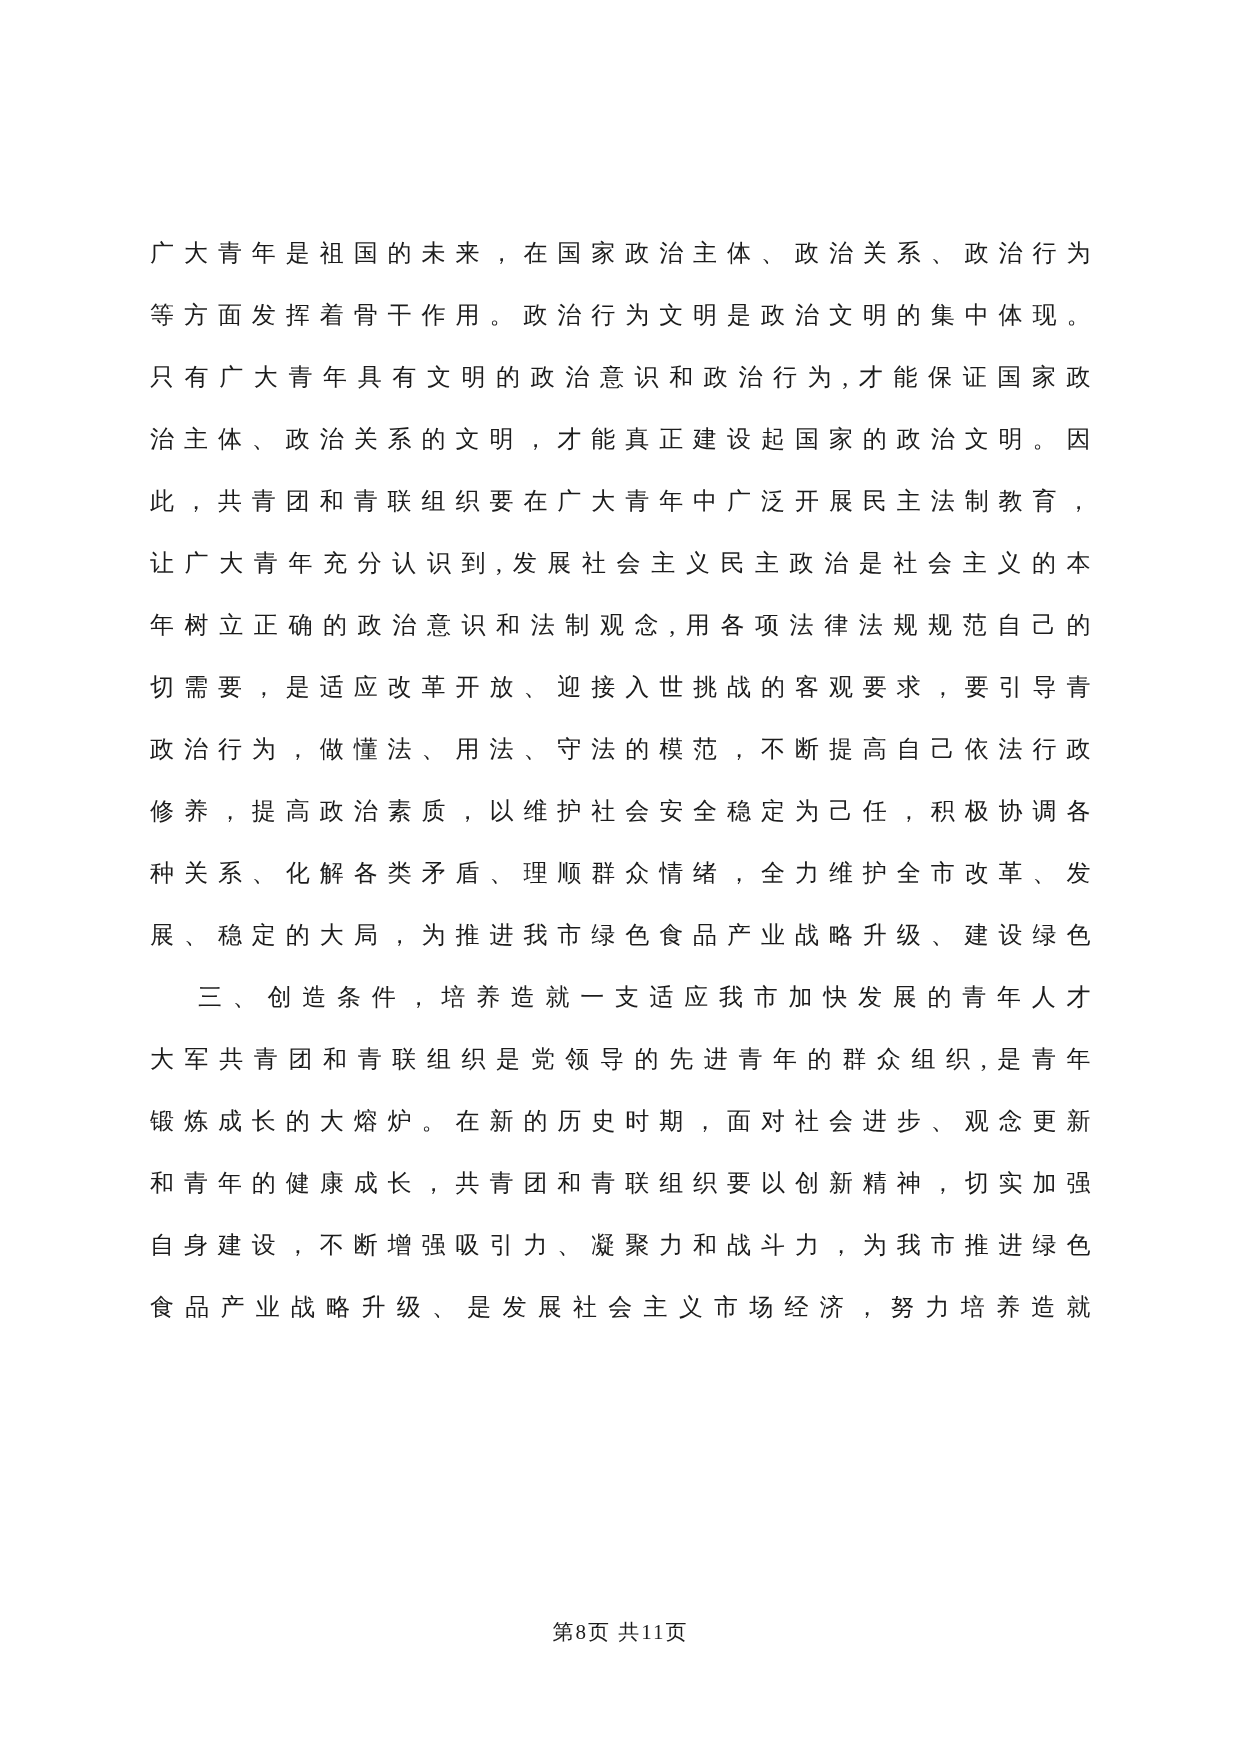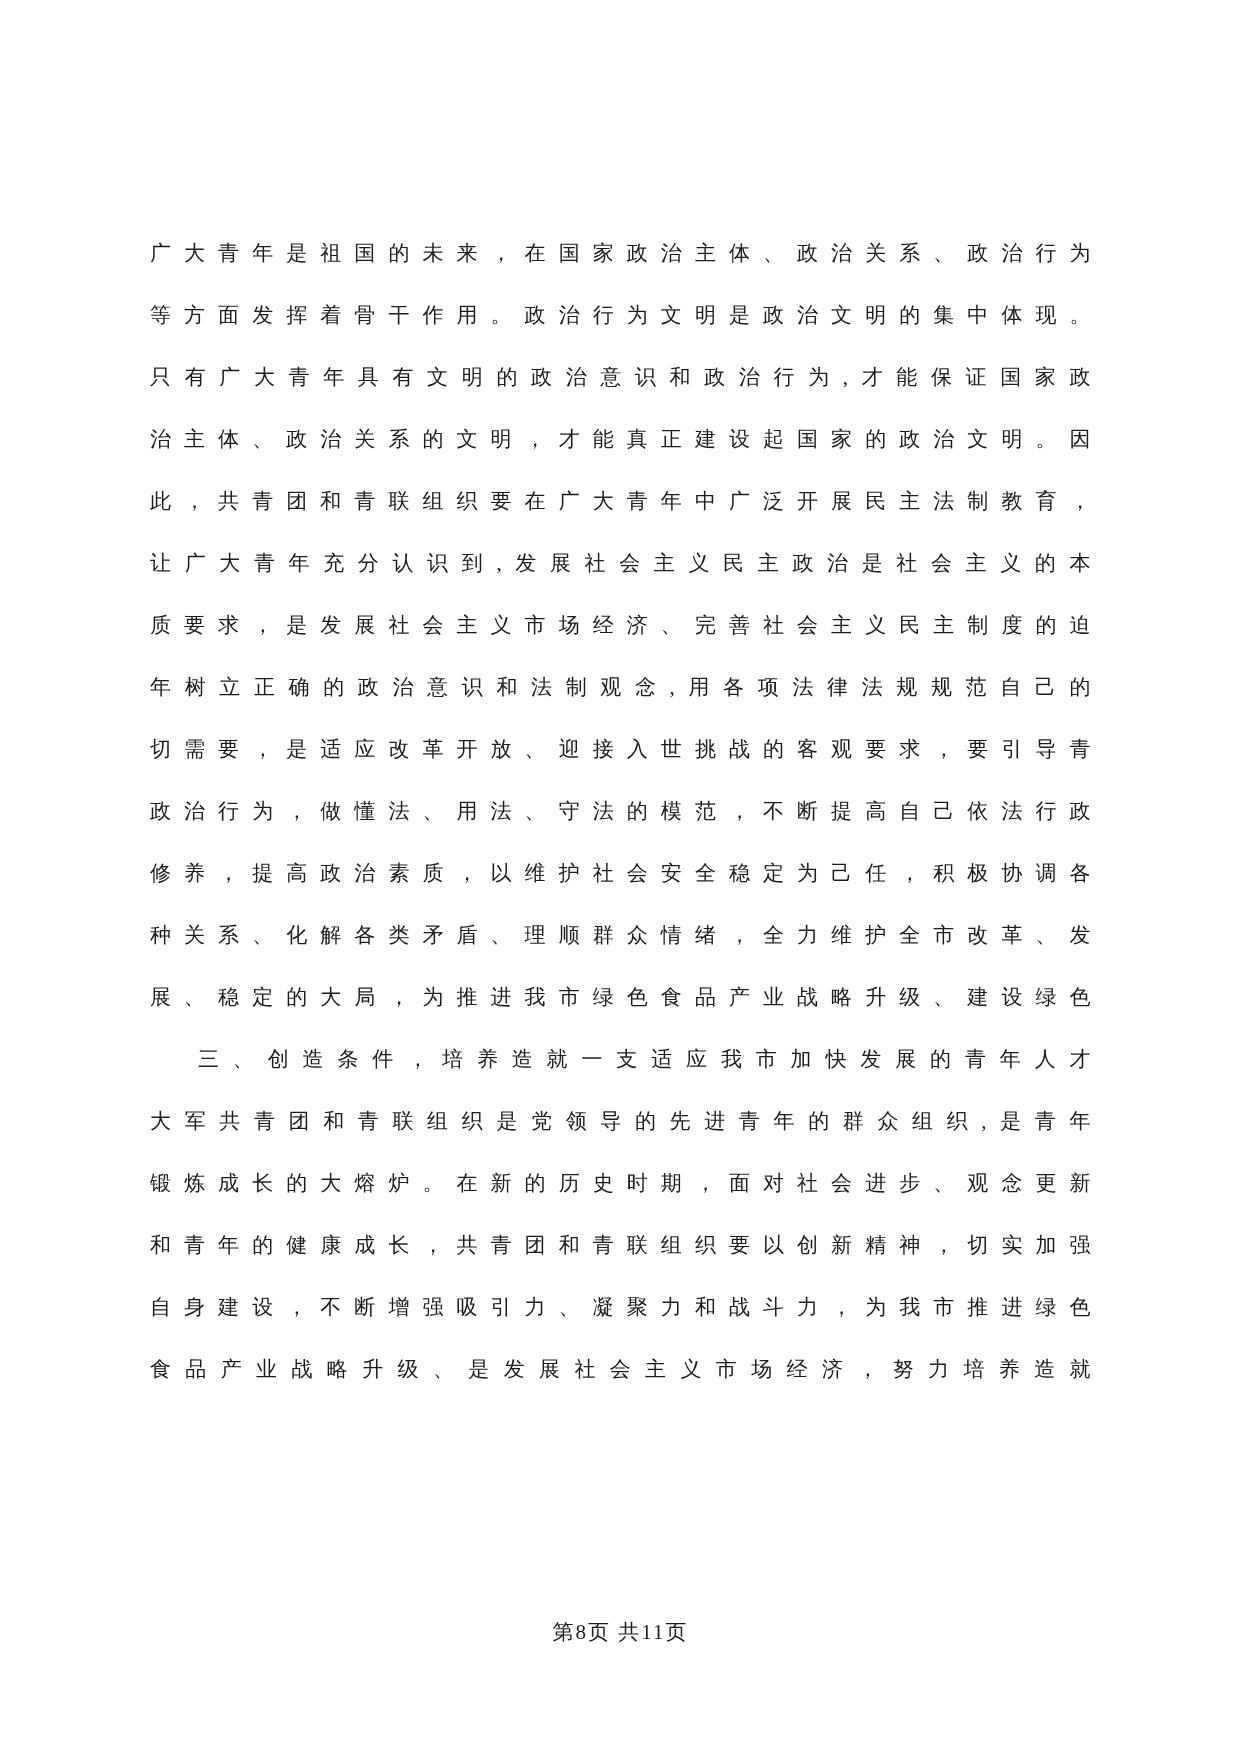--- a/index.html
+++ b/index.html
@@ -19,21 +19,21 @@
   .content {
     position: absolute;
     left: 150px;
     top: 222px;
     width: 941px;
   }
   .paragraph {
     margin: 0;
   }
   .line {
-    font-size: 21px;
+    font-size: 24px;
     line-height: 62px;
     letter-spacing: 0.5px;
     text-align: justify;
     text-align-last: justify;
     text-justify: inter-character;
   }
   .line.ragged {
     text-align-last: left;
     letter-spacing: 2px;
   }
@@ -56,21 +56,20 @@
 
 <div class="page">
   <div class="content">
       <div class="paragraph">
         <div class="line">广大青年是祖国的未来，在国家政治主体、政治关系、政治行为</div>
         <div class="line">等方面发挥着骨干作用。政治行为文明是政治文明的集中体现。</div>
         <div class="line">只有广大青年具有文明的政治意识和政治行为,才能保证国家政</div>
         <div class="line">治主体、政治关系的文明，才能真正建设起国家的政治文明。因</div>
         <div class="line">此，共青团和青联组织要在广大青年中广泛开展民主法制教育，</div>
         <div class="line">让广大青年充分认识到,发展社会主义民主政治是社会主义的本</div>
-        <div class="line">质要求，是发展社会主义市场经济、完善社会主义民主制度的迫</div>
         <div class="line">年树立正确的政治意识和法制观念,用各项法律法规规范自己的</div>
         <div class="line">切需要，是适应改革开放、迎接入世挑战的客观要求，要引导青</div>
         <div class="line">政治行为，做懂法、用法、守法的模范，不断提高自己依法行政</div>
         <div class="line">修养，提高政治素质，以维护社会安全稳定为己任，积极协调各</div>
         <div class="line">种关系、化解各类矛盾、理顺群众情绪，全力维护全市改革、发</div>
         <div class="line">展、稳定的大局，为推进我市绿色食品产业战略升级、建设绿色</div>
       </div>
       <div class="paragraph">
         <div class="line indent">三、创造条件，培养造就一支适应我市加快发展的青年人才</div>
         <div class="line">大军共青团和青联组织是党领导的先进青年的群众组织,是青年</div>

